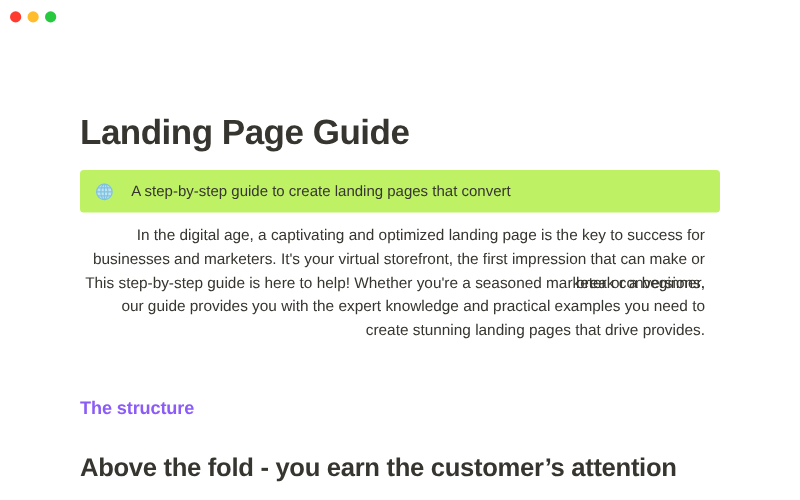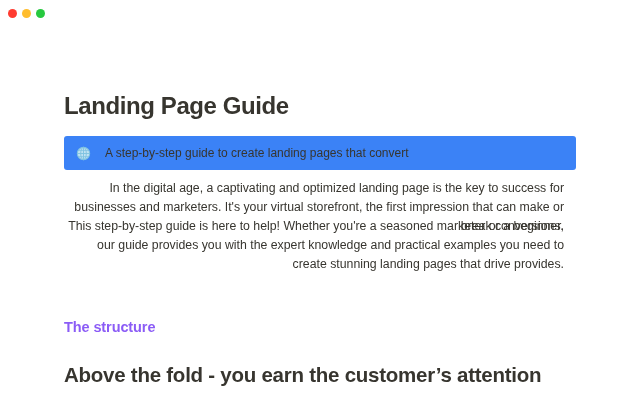--- a/index.html
+++ b/index.html
@@ -65,36 +65,36 @@
     top: 0;
     width: 512px;
   }
 
   .page-title {
     margin: 0;
     padding: 0;
     position: absolute;
     top: 60px;
     left: 0;
-    font-size: 24px;
+    font-size: 28px;
     line-height: 36px;
     font-weight: bold;
     letter-spacing: -0.4px;
     color: #37352f;
     white-space: nowrap;
   }
 
   
   .callout {
     position: absolute;
     top: 108px;
     left: 0;
     width: 512px;
     height: 34px;
-    background: #3b82f6;
+    background: #bef264;
     border-radius: 3px;
     box-sizing: border-box;
     display: flex;
     align-items: center;
     padding: 0 12px;
   }
   .callout-icon {
     width: 15px;
     height: 15px;
     flex: 0 0 15px;

